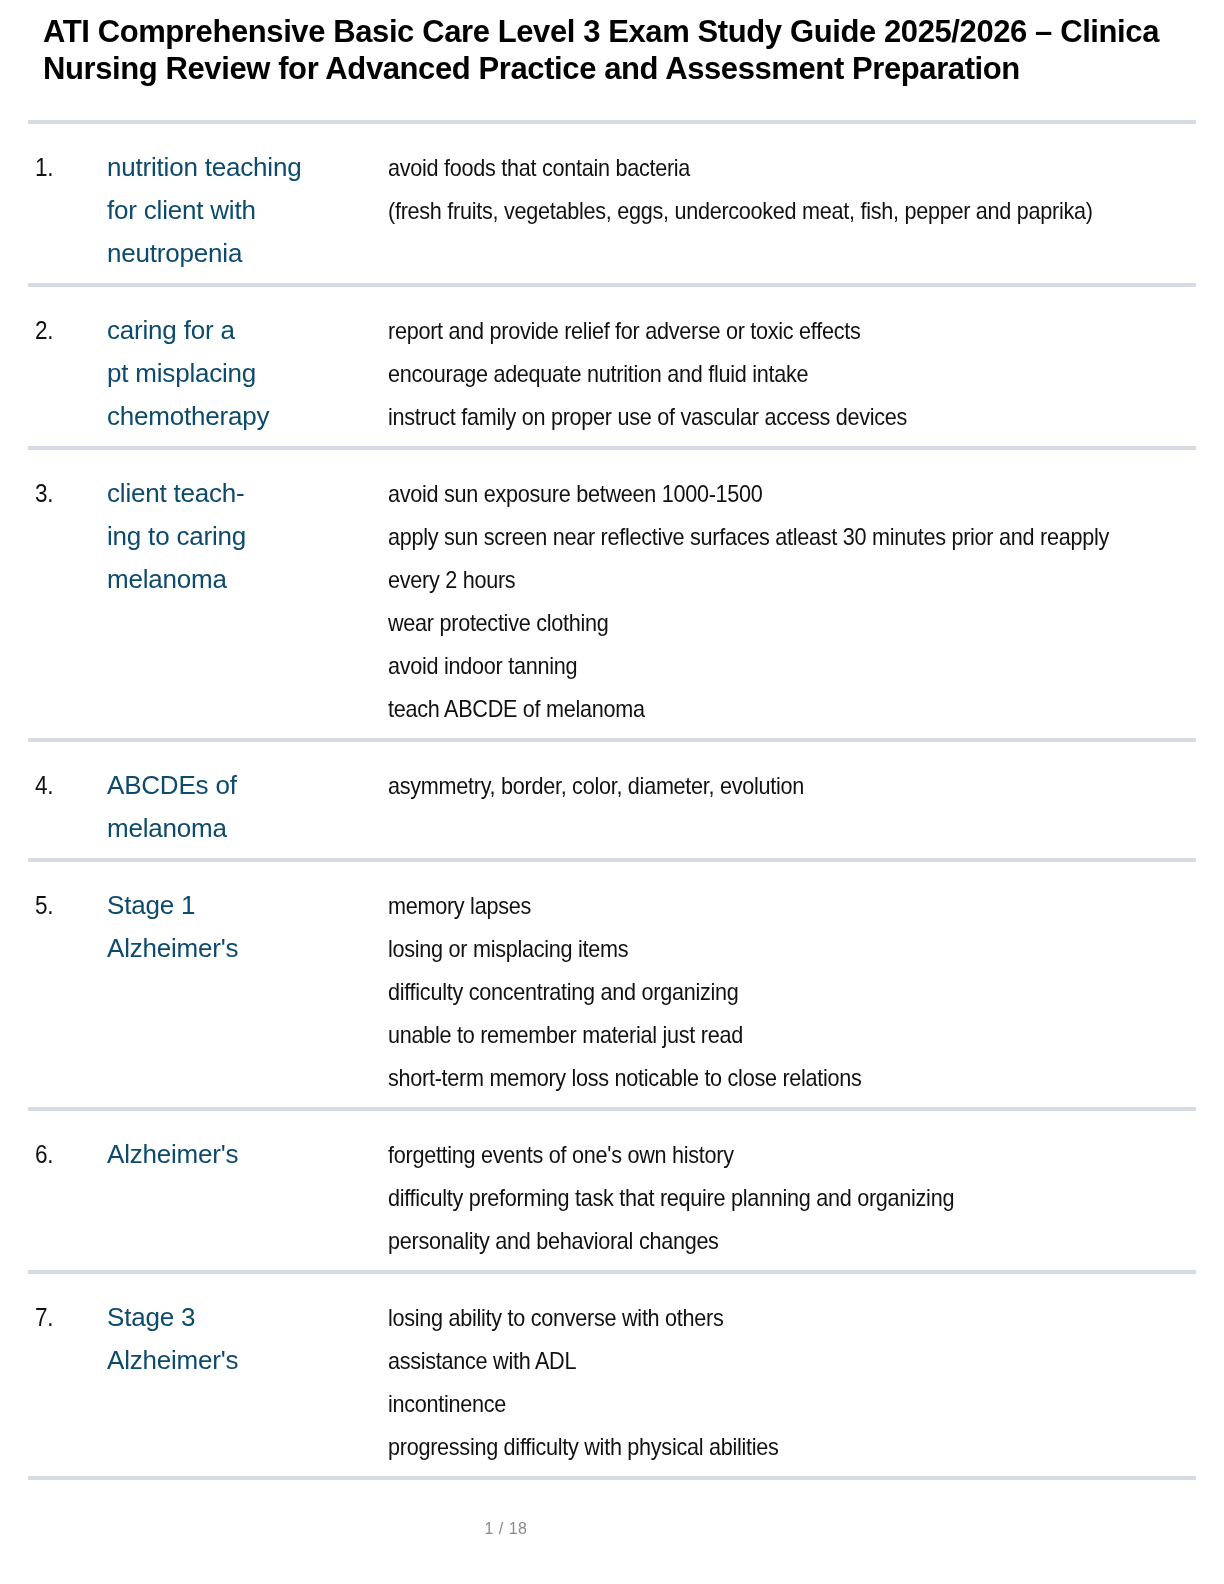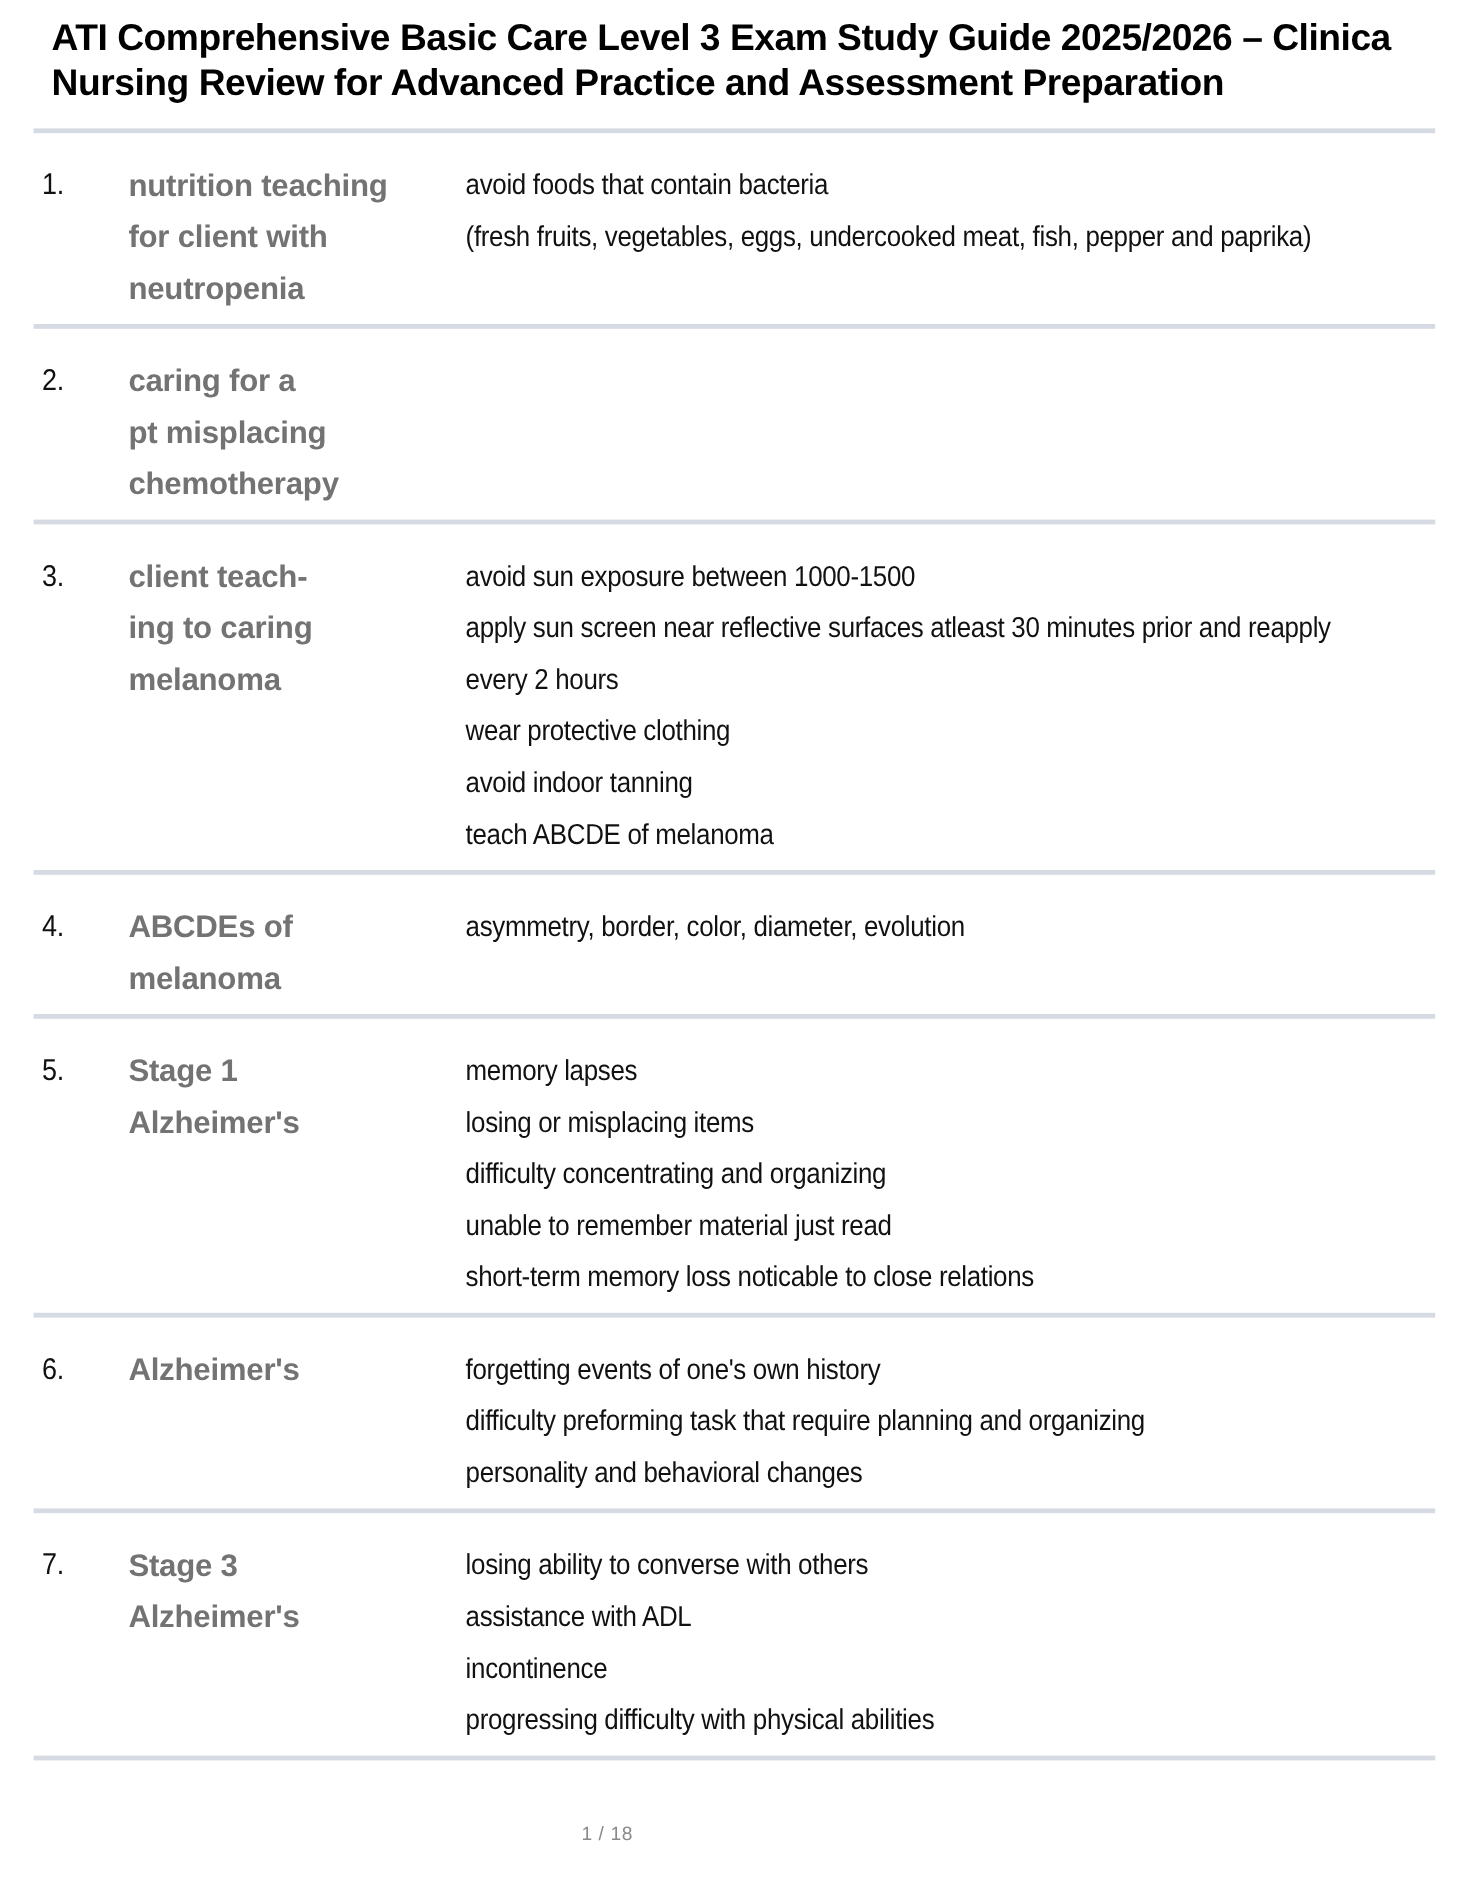--- a/index.html
+++ b/index.html
@@ -9,21 +9,21 @@
     background: #ffffff;
     overflow: hidden;
     position: relative;
     font-family: "Liberation Sans", sans-serif;
     color: #000000;
   }
 
   
   .title-block {
     box-sizing: border-box;
-    height: 107px;
+    height: 120px;
     padding: 13px 0 0 43px;
     overflow: hidden;
   }
   .title-line {
     font-size: 31px;
     font-weight: 700;
     line-height: 37px;
     letter-spacing: -0.4px;
     white-space: nowrap;
     color: #000000;
@@ -50,25 +50,25 @@
     color: #111111;
   }
   .cond-inline {
     display: inline-block;
     transform: scaleX(0.9);
     transform-origin: 0 50%;
     letter-spacing: -0.3px;
   }
   .term-line {
     font-size: 26px;
-    font-weight: 700;
+    font-weight: 400;
     line-height: 43px;
     letter-spacing: -0.2px;
     white-space: nowrap;
-    color: #737373;
+    color: #0c4a6e;
   }
   .desc-line {
     font-size: 24px;
     line-height: 43px;
     white-space: nowrap;
     letter-spacing: -0.3px;
     transform: scaleX(0.9);
     transform-origin: 0 50%;
     color: #111111;
   }
@@ -106,20 +106,25 @@
         <div class="desc-line">(fresh fruits, vegetables, eggs, undercooked meat, fish, pepper and paprika)</div>
       </div>
   </div>
 
   <div class="row">
     <div class="num"><span class="cond-inline">2.</span></div>
     <div class="term">
         <div class="term-line">caring for a</div>
         <div class="term-line">pt misplacing</div>
         <div class="term-line">chemotherapy</div>
+      </div>
+    <div class="desc">
+        <div class="desc-line">report and provide relief for adverse or toxic effects</div>
+        <div class="desc-line">encourage adequate nutrition and fluid intake</div>
+        <div class="desc-line">instruct family on proper use of vascular access devices</div>
       </div>
   </div>
 
   <div class="row">
     <div class="num"><span class="cond-inline">3.</span></div>
     <div class="term">
         <div class="term-line">client teach-</div>
         <div class="term-line">ing to caring</div>
         <div class="term-line">melanoma</div>
       </div>

